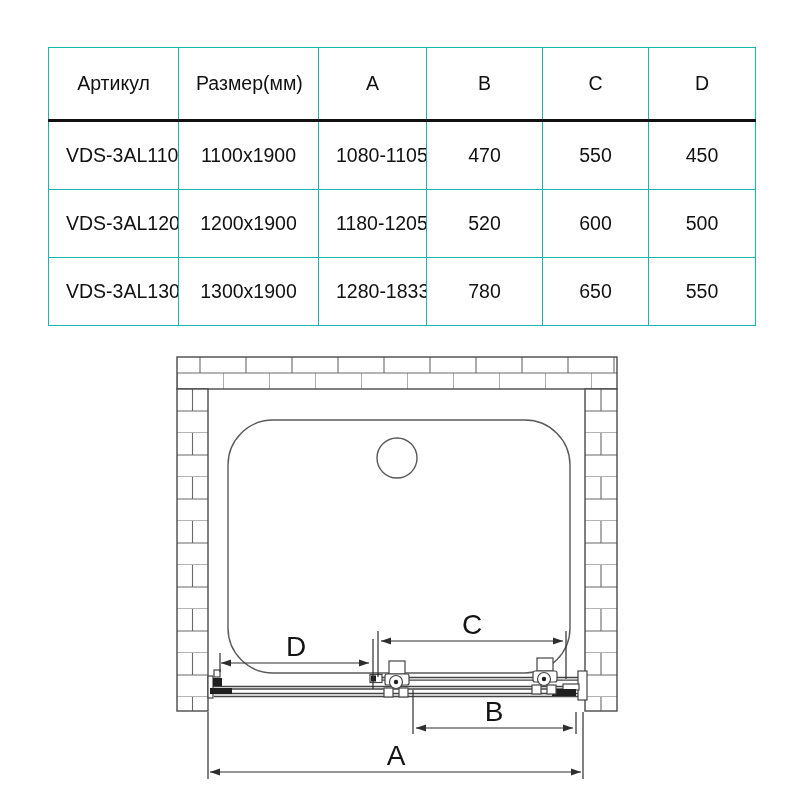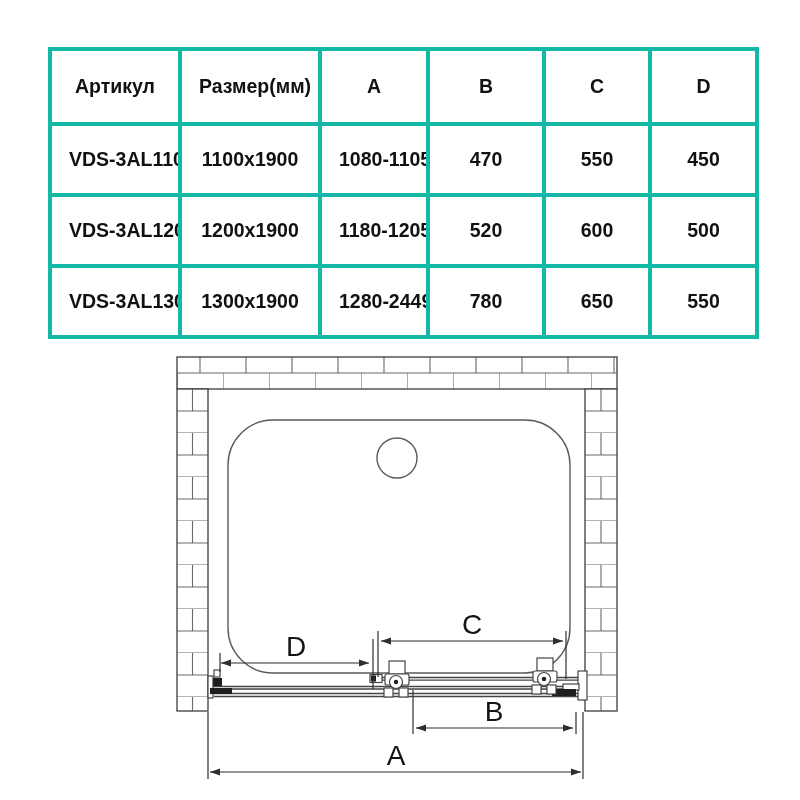--- a/index.html
+++ b/index.html
@@ -1,22 +1,22 @@
 <!DOCTYPE html>
 <html><head>
 <meta charset="utf-8">
 <style>
   html,body{margin:0;padding:0;background:#ffffff;}
   body{width:800px;height:800px;font-family:"Liberation Sans",sans-serif;}
   .page{position:relative;width:800px;height:800px;background:#fff;overflow:hidden;}
   table.spec{position:absolute;left:48px;top:47px;width:707px;border-collapse:collapse;table-layout:fixed;background:#fff;}
   table.spec th,table.spec td{
-    border:4px solid #14b8a6;text-align:center;vertical-align:middle;
+    border:1px solid #14b8a6;text-align:center;vertical-align:middle;
     font-size:19.5px;color:#111;padding:17px;height:33px;white-space:nowrap;overflow:hidden;
-    font-weight:700;
+    font-weight:400;
   }
   table.spec th{height:37px;border-bottom:3px solid #111;}
   svg.drawing{position:absolute;left:0;top:340px;width:800px;height:460px;}
   .dim-label{font-family:"Liberation Sans",sans-serif;font-size:28px;fill:#141414;text-anchor:middle;}
   .dimline{stroke:#2e2e2e;stroke-width:1.2;fill:none;}
   .hw{stroke:#454545;stroke-width:1.3;fill:none;}
   .hwfill{fill:#ffffff;stroke:#454545;stroke-width:1.2;}
   .dark{fill:#1f1f1f;stroke:none;}
   .arrow{fill:#2e2e2e;stroke:none;}
 </style>
@@ -57,21 +57,21 @@
         <td>VDS-3AL120</td>
         <td>1200x1900</td>
         <td>1180-1205</td>
         <td>520</td>
         <td>600</td>
         <td>500</td>
       </tr>
       <tr>
         <td>VDS-3AL130</td>
         <td>1300x1900</td>
-        <td>1280-2449</td>
+        <td>1280-1833</td>
         <td>780</td>
         <td>650</td>
         <td>550</td>
       </tr>
     </tbody>
   </table>
 
   <svg class="drawing" viewBox="0 340 800 460">
     <defs>
       <pattern id="brickH" patternUnits="userSpaceOnUse" x="177" y="357" width="46" height="32">

